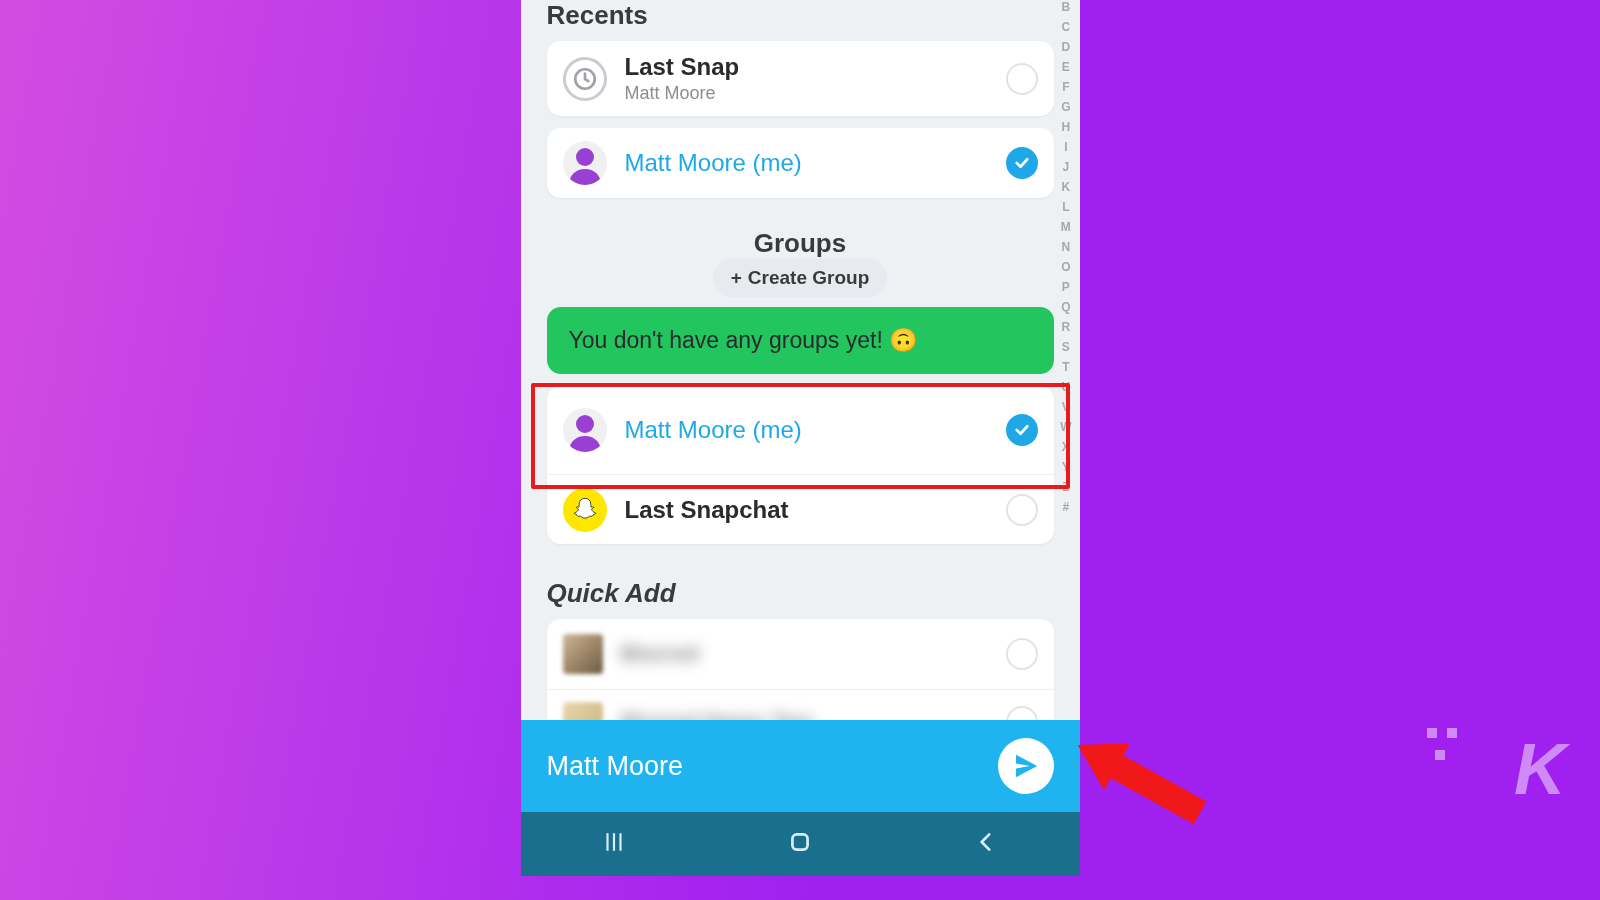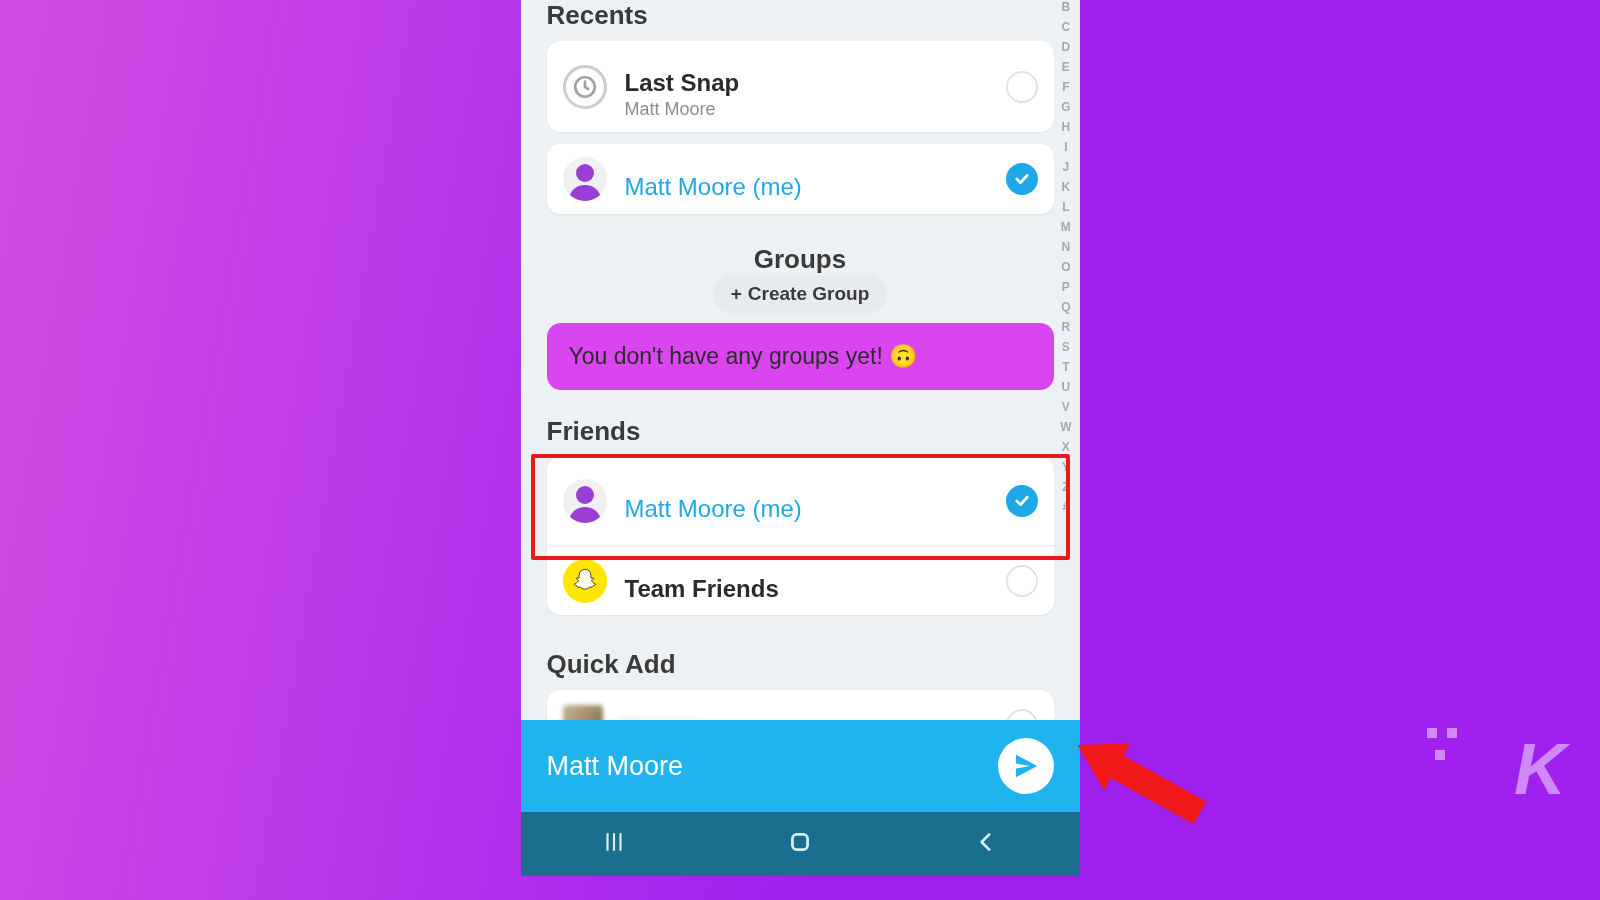--- a/index.html
+++ b/index.html
@@ -95,21 +95,21 @@
   .avatar.person { background: #f0f0f3; overflow:hidden;}
   .avatar.person svg { width: 44px; height: 44px; }
   .avatar.snap { background: #ffe600; }
   .avatar.snap svg { width: 28px; height: 28px; }
   .avatar.blur {
     background: linear-gradient(135deg,#c8b89a,#a08868,#6b5a42);
     filter: blur(2px);
   }
   .avatar.blur.square { border-radius: 4px; width:40px; height:40px;}
   .row-text { flex: 1; }
-  .row-title { font-size: 24px; font-weight: 600; color: #2b2b2b; margin-top: 16px; }
+  .row-title { font-size: 24px; font-weight: 600; color: #2b2b2b; }
   .row-title.blue { color: #1fa8e8; font-weight: 400; }
   .row-sub { font-size: 18px; color: #8a8e93; margin-top: 2px; }
   .row-title.blurred {
     filter: blur(7px);
     color: #888; font-size: 22px; font-weight:600;
   }
 
   .circle-check {
     width: 32px; height: 32px;
     border-radius: 50%;
@@ -135,21 +135,21 @@
   .create-pill {
     background: #e7eaee;
     border-radius: 22px;
     padding: 8px 18px;
     font-size: 19px;
     font-weight: 700;
     color: #3a3a3a;
     display: flex; align-items: center; gap: 6px;
   }
   .groups-empty {
-    background: #d946ef;
+    background: #22c55e;
     border-radius: 14px;
     padding: 20px 22px;
     font-size: 23px;
     color: #2b2b2b;
     margin-bottom: 12px;
   }
 
   .friends-card { position: relative; }
   .highlight-box {
     position: absolute;
@@ -289,21 +289,20 @@
     <div class="groups-header">
       <div class="section-title">Groups</div>
       <div class="create-pill">
         <span style="font-weight:900;">+</span>
         <span>Create Group</span>
       </div>
     </div>
 
     <div class="groups-empty">You don't have any groups yet! 🙃</div>
 
-    <div class="section-title">Friends</div>
 
     <div class="card friends-card">
       <div class="highlight-box"></div>
       <div class="row" style="padding-top:22px; padding-bottom:22px;">
         <div class="avatar person">
           <svg viewBox="0 0 44 44">
               <circle cx="22" cy="16" r="9" fill="#9a3fd4"></circle>
               <path d="M6 44c0-10 7-16 16-16s16 6 16 16" fill="#9a3fd4"></path>
             </svg>
         </div>
@@ -316,27 +315,27 @@
             </svg>
         </div>
       </div>
       <div class="row">
         <div class="avatar snap">
           <svg viewBox="0 0 24 24" fill="#fff" stroke="#000" stroke-width="0.6">
               <path d="M12 2c3 0 5 2 5 5 0 1 0 2 .2 2.5.5.2 1.5-.3 2-.1.3.1.3.6 0 .9-.4.4-1.6.8-1.6 1.2 0 .5 1.5 2.5 3.4 3 .3.1.3.5 0 .7-.8.5-1.5.4-2 .9-.3.3-.3 1-.8 1.2-.6.3-1.5-.2-2.3 0-.8.3-1.6 1.7-3.9 1.7s-3.1-1.4-3.9-1.7c-.8-.2-1.7.3-2.3 0-.5-.2-.5-.9-.8-1.2-.5-.5-1.2-.4-2-.9-.3-.2-.3-.6 0-.7 1.9-.5 3.4-2.5 3.4-3 0-.4-1.2-.8-1.6-1.2-.3-.3-.3-.8 0-.9.5-.2 1.5.3 2 .1.2-.5.2-1.5.2-2.5 0-3 2-5 5-5z"></path>
             </svg>
         </div>
         <div class="row-text">
-          <div class="row-title">Team Friends</div>
+          <div class="row-title">Last Snapchat</div>
         </div>
         <div class="circle-check"></div>
       </div>
     </div>
 
-    <div class="section-title" style="padding-top:22px;">Quick Add</div>
+    <div class="section-title" style="padding-top:22px;font-style:italic;">Quick Add</div>
 
     <div class="card">
       <div class="row">
         <div class="avatar blur square"></div>
         <div class="row-text">
           <div class="row-title blurred">Blurred</div>
         </div>
         <div class="circle-check"></div>
       </div>
       <div class="row" style="min-height:50px;">

